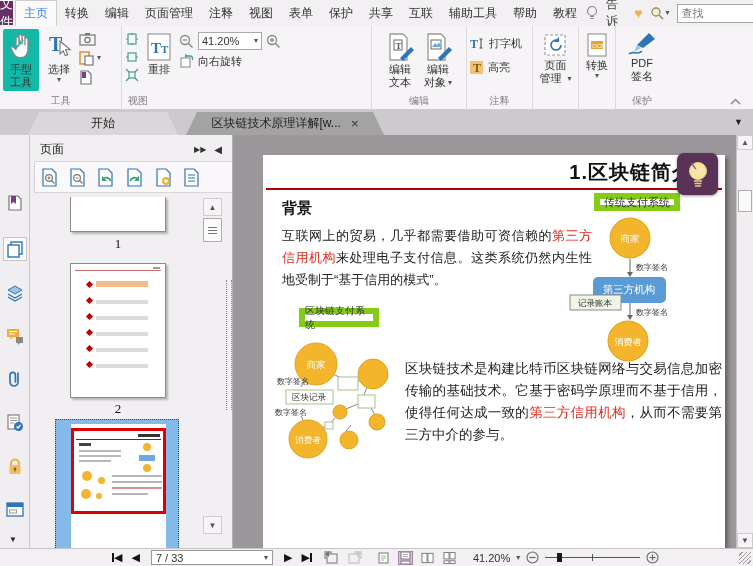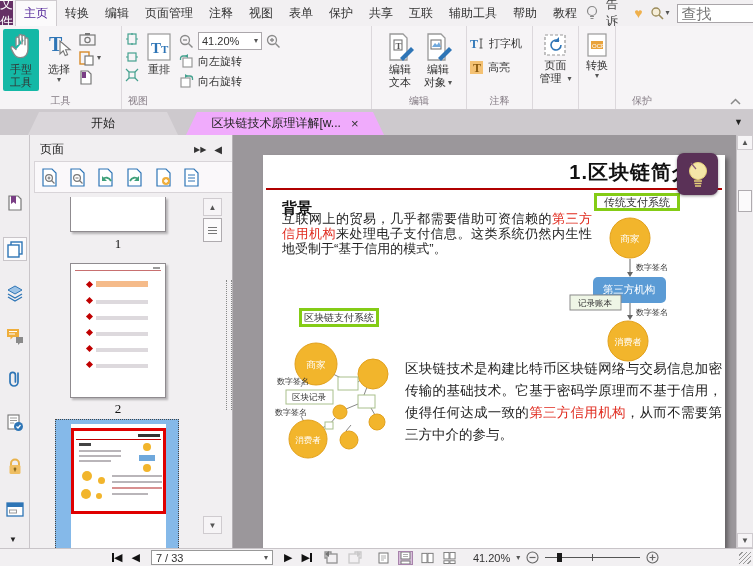--- a/index.html
+++ b/index.html
@@ -4,42 +4,42 @@
 <style>
 *{margin:0;padding:0;box-sizing:border-box}
 body{width:753px;height:566px;overflow:hidden;font-family:"Liberation Sans","DejaVu Sans",sans-serif}
 .app{position:relative;width:753px;height:566px;background:#F2F0F2;color:#222;font-size:12px}
 svg{display:block}
 
 .menubar{position:absolute;top:0;left:0;right:0;height:26px;display:flex;align-items:flex-end;background:#F2F0F2}
 .file-btn{width:62px;height:24px;margin-bottom:1px;background:#652F65;color:#fff;display:flex;align-items:center;justify-content:center;font-size:13px;cursor:default}
 .menu-items{display:flex;height:26px;align-items:stretch;margin-left:2px}
 .mi{display:flex;align-items:center;padding:0 8px;font-size:12px;color:#333;white-space:nowrap}
-.mi.active{background:#FBFAFB;border:1px solid #CFCBCF;border-bottom:none;color:#4c1d95}
+.mi.active{background:#FBFAFB;border:1px solid #CFCBCF;border-bottom:none;color:#3b82f6}
 .menu-right{margin-left:auto;display:flex;align-items:center;gap:7px;padding-right:2px;height:26px}
 .tell-label{font-size:12px;color:#444}
 .heart{color:#EFB04C;font-size:14px;line-height:1}
 .caret{font-size:8px;color:#555;line-height:1}
 .find-box{display:flex;align-items:center;width:92px;height:19px;background:#fff;border:1px solid #A9A5A9;padding:0 4px}
-.find-box input{border:none;outline:none;width:100%;font-size:15px;font-family:inherit;background:transparent;color:#333}
+.find-box input{border:none;outline:none;width:100%;font-size:11px;font-family:inherit;background:transparent;color:#333}
 
 .ribbon{position:absolute;top:26px;left:0;right:0;height:84px;background:#F6F4F6;border-bottom:1px solid #CFCBCF;display:flex}
 .rgroup{position:relative;height:100%;border-right:1px solid #DCD8DC;padding:3px 3px 14px;display:flex;align-items:flex-start;gap:2px}
 .glabel{position:absolute;bottom:1px;left:0;right:0;text-align:center;font-size:10px;color:#847B84;pointer-events:none}
 .bigbtn{display:flex;flex-direction:column;align-items:center;justify-content:flex-start;font-size:11px;line-height:13px;padding:2px 3px;color:#333;text-align:center;border-radius:2px}
 .bigbtn.sel{background:#14b8a6}
 .smallcol{display:flex;flex-direction:column;justify-content:flex-start;gap:4px;padding-top:3px}
 .smallrow{display:flex;align-items:center;gap:4px;font-size:11px;color:#333;height:18px}
 .zoombox{display:flex;align-items:center;width:64px;height:18px;background:#fff;border:1px solid #ABA7AB;font-size:11px;padding:0 3px;justify-content:space-between}
 .chevron-collapse{position:absolute;right:12px;bottom:4px}
 
 .tabbar{position:absolute;top:110px;left:0;right:0;height:25px;background:#CDC9CD;display:flex;align-items:flex-end}
 .tab{height:23px;display:flex;align-items:center;justify-content:center;font-size:12px;clip-path:polygon(11px 0,calc(100% - 11px) 0,100% 100%,0 100%);padding:0 18px;color:#222}
 .tab.start{margin-left:28px;width:150px;background:#DAD6DA}
-.tab.doc{margin-left:8px;width:198px;background:#f0abfc;gap:10px}
+.tab.doc{margin-left:8px;width:198px;background:#a3a3a3;gap:10px}
 .tab-close{font-size:13px;color:#333;line-height:1}
 .tablist-caret{margin-left:auto;margin-right:10px;margin-bottom:8px;font-size:9px;color:#222}
 
 .main{position:absolute;top:135px;left:0;right:0;height:413px;display:flex}
 .iconstrip{width:30px;background:#F0EEF0;border-right:1px solid #C9C5C9;position:relative}
 .strip-ic{position:absolute;left:3px;width:24px;height:24px;display:flex;align-items:center;justify-content:center}
 .strip-ic.activebg{background:#FBFAFB;border:1px solid #C9C5C9}
 .strip-caret{position:absolute;left:9px;font-size:8px;color:#222}
 
 .pagespanel{width:203px;background:#F1EFF1;position:relative;border-right:1px solid #B6B2B6}
@@ -57,24 +57,24 @@
 .griplines{width:9px;height:7px;background:repeating-linear-gradient(#777 0 1px,transparent 1px 3px)}
 .splitter{position:absolute;right:0;top:145px;width:6px;height:130px;border-left:1px dotted #888;border-right:1px dotted #888}
 
 .docarea{flex:1;position:relative;background:#9B979B;overflow:hidden}
 .vscroll{position:absolute;right:0;top:0;width:17px;bottom:0;background:#F0EEF0;border-left:1px solid #C9C5C9}
 .vthumb{position:absolute;left:1px;top:55px;width:14px;height:22px;background:#FBFAFB;border:1px solid #AFABAF}
 .page{position:absolute;left:30px;top:20px;width:462px;height:393px;background:#fff;box-shadow:3px 3px 4px rgba(0,0,0,.35)}
 .pg-title{position:absolute;top:4px;right:32px;font-size:20px;font-weight:bold;color:#111;letter-spacing:1px}
 .pg-redline{position:absolute;top:33px;left:3px;right:3px;height:2px;background:#B00000}
 .pg-heading{position:absolute;left:19px;top:44px;font-size:15px;font-weight:bold;color:#111}
-.pg-para1{position:absolute;left:19px;top:56px;width:310px;font-size:13px;line-height:15px;text-align:justify;color:#222}
+.pg-para1{position:absolute;left:19px;top:70px;width:310px;font-size:13px;line-height:22px;text-align:justify;color:#222}
 .pg-para2{position:absolute;left:142px;top:203px;width:317px;font-size:13.5px;line-height:22px;text-align:justify;color:#222}
 .redtxt{color:#E02A1E}
-.labelbox{position:absolute;border:3px solid #84cc16;background:#fff;display:flex;align-items:center;justify-content:center;color:#333}
+.labelbox{position:absolute;border:6px solid #84cc16;background:#fff;display:flex;align-items:center;justify-content:center;color:#333}
 .box-trad{left:331px;top:38px;width:86px;height:18px;font-size:11px}
 .box-chain{left:36px;top:153px;width:80px;height:19px;font-size:10px}
 .bulb-btn{position:absolute;left:444px;top:18px;width:41px;height:42px;background:#5A3157;border-radius:7px;display:flex;align-items:center;justify-content:center;box-shadow:0 1px 3px rgba(0,0,0,.4)}
 
 .statusbar{position:absolute;left:0;right:0;bottom:0;height:18px;background:#F2F0F2;border-top:1px solid #C8C4C8;display:flex;align-items:center;font-size:11px;color:#333;padding-left:112px}
 .nav{display:flex;align-items:center;gap:9px}
 .navg{font-size:11px;color:#111;line-height:1;display:flex;align-items:center}
 .navg .bar{width:2px;height:9px;background:#111;display:inline-block}
 .pagebox{display:flex;align-items:center;width:122px;height:15px;background:#fff;border:1px solid #999;padding:0 4px;justify-content:space-between;margin:0 2px}
 .viewic{opacity:.9}
@@ -233,30 +233,20 @@
               <svg width="15" height="15" viewBox="0 0 15 15">
                 <circle cx="6" cy="6" r="4.5" fill="none" stroke="#8a8a8a" stroke-width="1.3"></circle>
                 <path d="M4 6h4M6 4v4" stroke="#8a8a8a" stroke-width="1.3"></path>
                 <path d="M9.5 9.5l4 4" stroke="#8a8a8a" stroke-width="1.5"></path>
               </svg>
             </span>
         </div>
         <div class="smallrow">
           <span>
               <svg width="15" height="14" viewBox="0 0 15 14">
-                <rect x="4" y="4" width="9" height="9" fill="#fff" stroke="#999" stroke-width="1.2"></rect>
-                <path d="M9 2H4a2.5 2.5 0 00-2.5 2.5V6" fill="none" stroke="#45A18F" stroke-width="1.3"></path>
-                <path d="M9 0v4l-3-2z" fill="#45A18F"></path>
-              </svg>
-            </span>
-          <span>向左旋转</span>
-        </div>
-        <div class="smallrow">
-          <span>
-              <svg width="15" height="14" viewBox="0 0 15 14">
                 <rect x="2" y="4" width="9" height="9" fill="#fff" stroke="#999" stroke-width="1.2"></rect>
                 <path d="M6 2h5a2.5 2.5 0 012.5 2.5V6" fill="none" stroke="#45A18F" stroke-width="1.3"></path>
                 <path d="M6 0v4l3-2z" fill="#45A18F"></path>
               </svg>
             </span>
           <span>向右旋转</span>
         </div>
       </div>
       <div class="glabel" style="text-align:left;padding-left:6px">视图</div>
     </div>
@@ -341,20 +331,31 @@
               <rect x="7" y="10" width="12" height="8" fill="#E9A33B"></rect>
               <text x="8" y="16.5" font-size="6" fill="#fff">OCR</text>
             </svg>
         </span>
         <span>转换</span>
         <span class="caret">▾</span>
       </div>
     </div>
 
     <div class="rgroup" style="width:52px;border-right:none;justify-content:center">
+      <div class="bigbtn">
+        <span>
+          <svg width="34" height="26" viewBox="0 0 34 26">
+              <path d="M24 2l6 6-12 9-6-3z" fill="#2E75B6"></path>
+              <path d="M12 14l-3 7 7-4" fill="#9DC3E6"></path>
+              <path d="M4 23c4-4 8 2 13-3" fill="none" stroke="#2E75B6" stroke-width="1.6"></path>
+            </svg>
+        </span>
+        <span>PDF</span>
+        <span>签名</span>
+      </div>
       <div class="glabel">保护</div>
     </div>
 
     <div style="flex:1;position:relative">
       <span class="chevron-collapse">
         <svg width="11" height="7" viewBox="0 0 11 7">
             <path d="M1 6l4.5-4.5L10 6" fill="none" stroke="#8a8a8a" stroke-width="1.5"></path>
           </svg>
       </span>
     </div>

